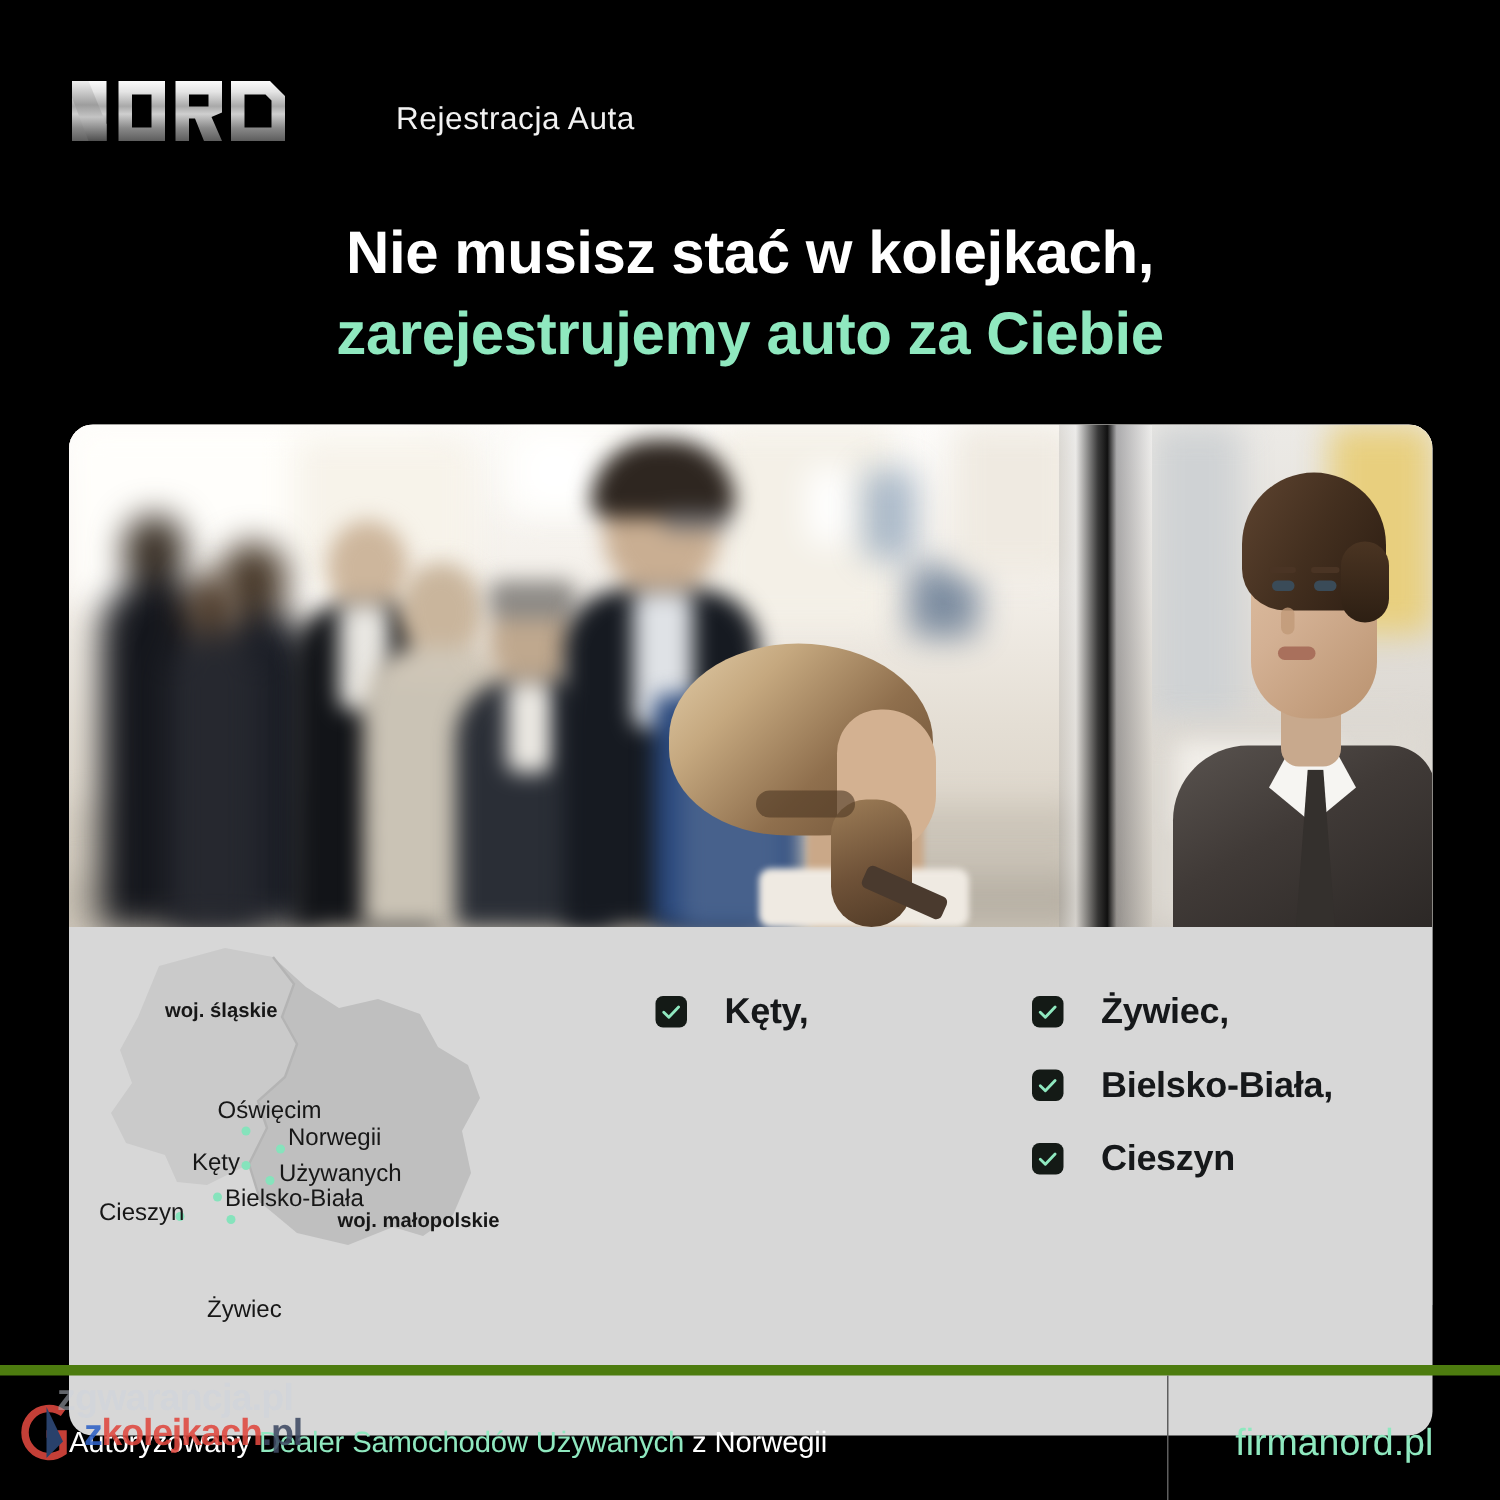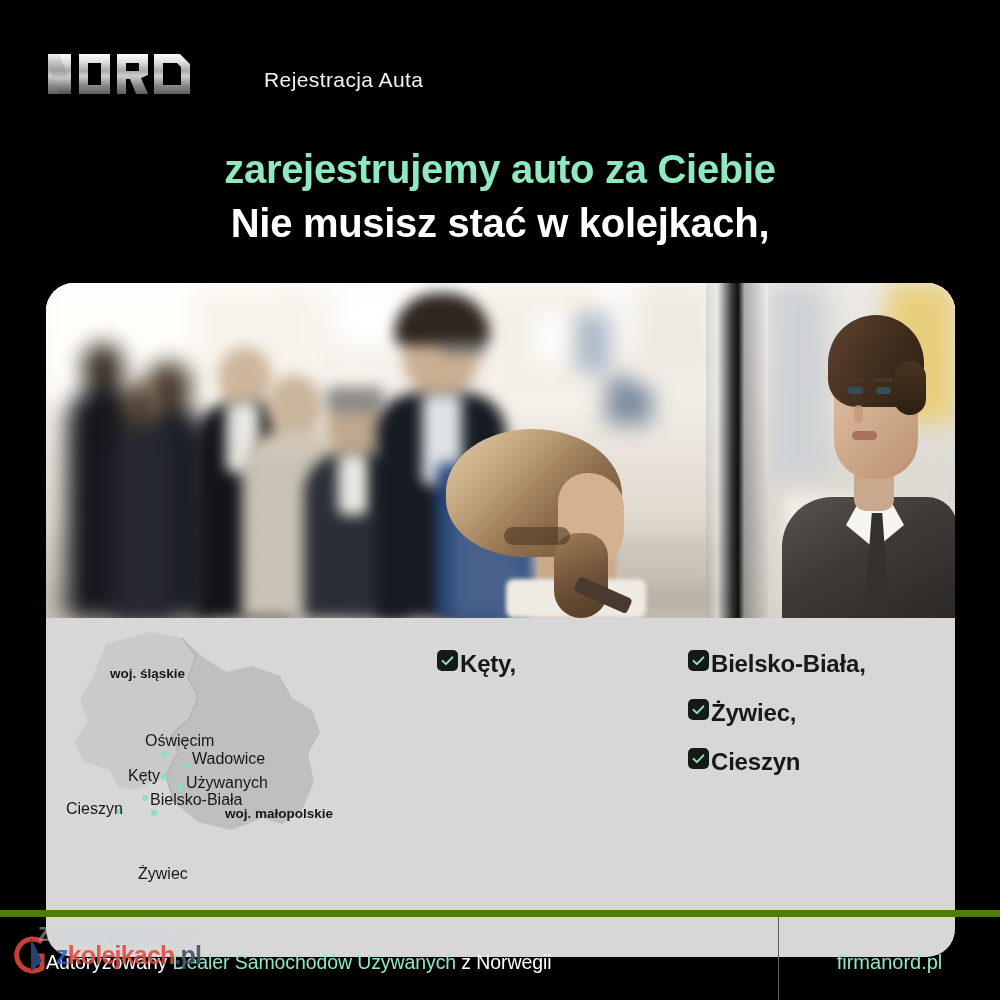--- a/index.html
+++ b/index.html
@@ -39,21 +39,21 @@
     white-space:nowrap;
   }
   #headline-line1 { color:#ffffff; }
   #headline-line2 { color:#8fe8bf; }
 
   
   #card {
     position:absolute;
     left:46px; top:283px;
     width:909px; height:674px;
-    border-radius:28px;
+    border-radius:16px;
     overflow:hidden;
     background:#d7d7d7;
   }
 
   
   #photo { position:relative; width:909px; height:335px; overflow:hidden; background:#cfc9c0; }
 
   .ph-bg {
     position:absolute; inset:0;
     background:
@@ -103,21 +103,21 @@
   .city-dot {
     position:absolute; width:6px; height:6px; border-radius:50%;
     background:#86e3bc;
   }
 
   
   #check-cols { position:absolute; left:391px; top:32px; width:500px; }
   .ck-col { position:absolute; top:0; }
   #ck-col-1 { left:0; }
   #ck-col-2 { left:251px; }
-  .ck-row { display:flex; align-items:flex-start; gap:2px; height:49px; }
+  .ck-row { display:flex; align-items:center; gap:25px; height:49px; }
   .ck-box {
     width:21px; height:21px; flex:0 0 21px;
     border-radius:5px;
     background:#141a16;
     display:flex; align-items:center; justify-content:center;
   }
   .ck-box svg { display:block; }
   .ck-label {
     font-size:24px; font-weight:bold; color:#16181a;
     white-space:nowrap; letter-spacing:-.2px;
@@ -130,21 +130,21 @@
     position:absolute; left:46px; top:0; height:90px; width:720px;
     display:flex; align-items:center;
   }
   #footer-text { font-size:19.5px; white-space:nowrap; letter-spacing:-.1px; }
   #footer-text .w { color:#ffffff; }
   #footer-text .g { color:#8fe8bf; }
   #footer-right {
     position:absolute; left:779px; top:0; width:221px; height:90px;
     display:flex; align-items:center; justify-content:center;
   }
-  #footer-url { font-size:20px; color:#8fe8bf; white-space:nowrap; }
+  #footer-url { font-size:25px; color:#8fe8bf; white-space:nowrap; }
 
   
   #watermark {
     position:absolute; left:8px; top:932px;
     display:flex; align-items:center; gap:2px;
     opacity:.88; pointer-events:none;
   }
   #wm-mark { width:46px; height:46px; position:relative; flex:0 0 46px; }
   #wm-text { font-size:25px; font-weight:bold; letter-spacing:-.8px; line-height:1; }
   #wm-text .b { color:#2f62c6; }
@@ -188,22 +188,22 @@
       <path d="M71 4 L102 4 L102 25 L95 28 L102 44 L90 44 L84 29 L80 29 L80 44 L71 44 Z M80 13 L80 21 L93 21 L93 13 Z" fill="url(#mtl)"></path>
 
       <path d="M108 4 L134 4 L144 14 L144 44 L108 44 Z M117 13 L117 35 L135 35 L135 17 L131 13 Z" fill="url(#mtl)"></path>
     </svg>
 
     <span id="brand-tagline">Rejestracja Auta</span>
   </div>
 </div>
 
 <div id="headline">
+  <span class="ln" id="headline-line1">Nie musisz stać w kolejkach,</span>
   <span class="ln" id="headline-line2">zarejestrujemy auto za Ciebie</span>
-  <span class="ln" id="headline-line1">Nie musisz stać w kolejkach,</span>
 </div>
 
 <div id="card">
 
   <div id="photo">
     <div class="ph-bg"></div>
 
     <div class="bgblob blur-hard" style="left:0;top:0;width:230px;height:120px;background:#fffefb;"></div>
     <div class="bgblob blur-hard" style="left:150px;top:8px;width:120px;height:95px;background:#f7f3ea;"></div>
     <div class="bgblob blur-hard" style="left:290px;top:0;width:130px;height:60px;background:#fdfcf8;"></div>
@@ -329,21 +329,21 @@
         <path d="M116 12 L130 30 L122 52 L132 70 L124 92 L106 108 L112 126 L100 150 L108 176" fill="none" stroke="#b4b4b4" stroke-width="1.6"></path>
       </svg>
 
       <span class="map-lbl voj-lbl" style="left:44px;top:40px;">woj. śląskie</span>
       <span class="map-lbl voj-lbl" style="left:159px;top:180px;">woj. małopolskie</span>
 
       <span class="city-dot" style="left:95px;top:125px;"></span>
       <span class="map-lbl city-lbl" style="left:79px;top:106px;">Oświęcim</span>
 
       <span class="city-dot" style="left:118px;top:137px;"></span>
-      <span class="map-lbl city-lbl" style="left:126px;top:124px;">Wadowice</span>
+      <span class="map-lbl city-lbl" style="left:126px;top:124px;">Norwegii</span>
 
       <span class="city-dot" style="left:95px;top:148px;"></span>
       <span class="map-lbl city-lbl" style="left:62px;top:141px;">Kęty</span>
 
       <span class="city-dot" style="left:111px;top:158px;"></span>
       <span class="map-lbl city-lbl" style="left:120px;top:148px;">Używanych</span>
 
       <span class="city-dot" style="left:76px;top:169px;"></span>
       <span class="map-lbl city-lbl" style="left:84px;top:165px;">Bielsko-Biała</span>
 
@@ -361,42 +361,42 @@
           <span class="ck-box">
             <svg width="15" height="15" viewBox="0 0 15 15">
                 <path d="M2.5 7.8 L5.9 11.2 L12.4 4.3" fill="none" stroke="#8fe8bf" stroke-width="1.9" stroke-linecap="round" stroke-linejoin="round"></path>
               </svg>
           </span>
           <span class="ck-label">Kęty,</span>
         </div>
       </div>
 
       <div class="ck-col" id="ck-col-2">
+        <div class="ck-row">
+          <span class="ck-box">
+            <svg width="15" height="15" viewBox="0 0 15 15">
+                <path d="M2.5 7.8 L5.9 11.2 L12.4 4.3" fill="none" stroke="#8fe8bf" stroke-width="1.9" stroke-linecap="round" stroke-linejoin="round"></path>
+              </svg>
+          </span>
+          <span class="ck-label">Żywiec,</span>
+        </div>
         <div class="ck-row">
           <span class="ck-box">
             <svg width="15" height="15" viewBox="0 0 15 15">
                 <path d="M2.5 7.8 L5.9 11.2 L12.4 4.3" fill="none" stroke="#8fe8bf" stroke-width="1.9" stroke-linecap="round" stroke-linejoin="round"></path>
               </svg>
           </span>
           <span class="ck-label">Bielsko-Biała,</span>
         </div>
         <div class="ck-row">
           <span class="ck-box">
             <svg width="15" height="15" viewBox="0 0 15 15">
                 <path d="M2.5 7.8 L5.9 11.2 L12.4 4.3" fill="none" stroke="#8fe8bf" stroke-width="1.9" stroke-linecap="round" stroke-linejoin="round"></path>
               </svg>
           </span>
-          <span class="ck-label">Żywiec,</span>
-        </div>
-        <div class="ck-row">
-          <span class="ck-box">
-            <svg width="15" height="15" viewBox="0 0 15 15">
-                <path d="M2.5 7.8 L5.9 11.2 L12.4 4.3" fill="none" stroke="#8fe8bf" stroke-width="1.9" stroke-linecap="round" stroke-linejoin="round"></path>
-              </svg>
-          </span>
           <span class="ck-label">Cieszyn</span>
         </div>
       </div>
 
     </div>
   </div>
 </div>
 
 <div id="footer">
   <div id="footer-sep"></div>

